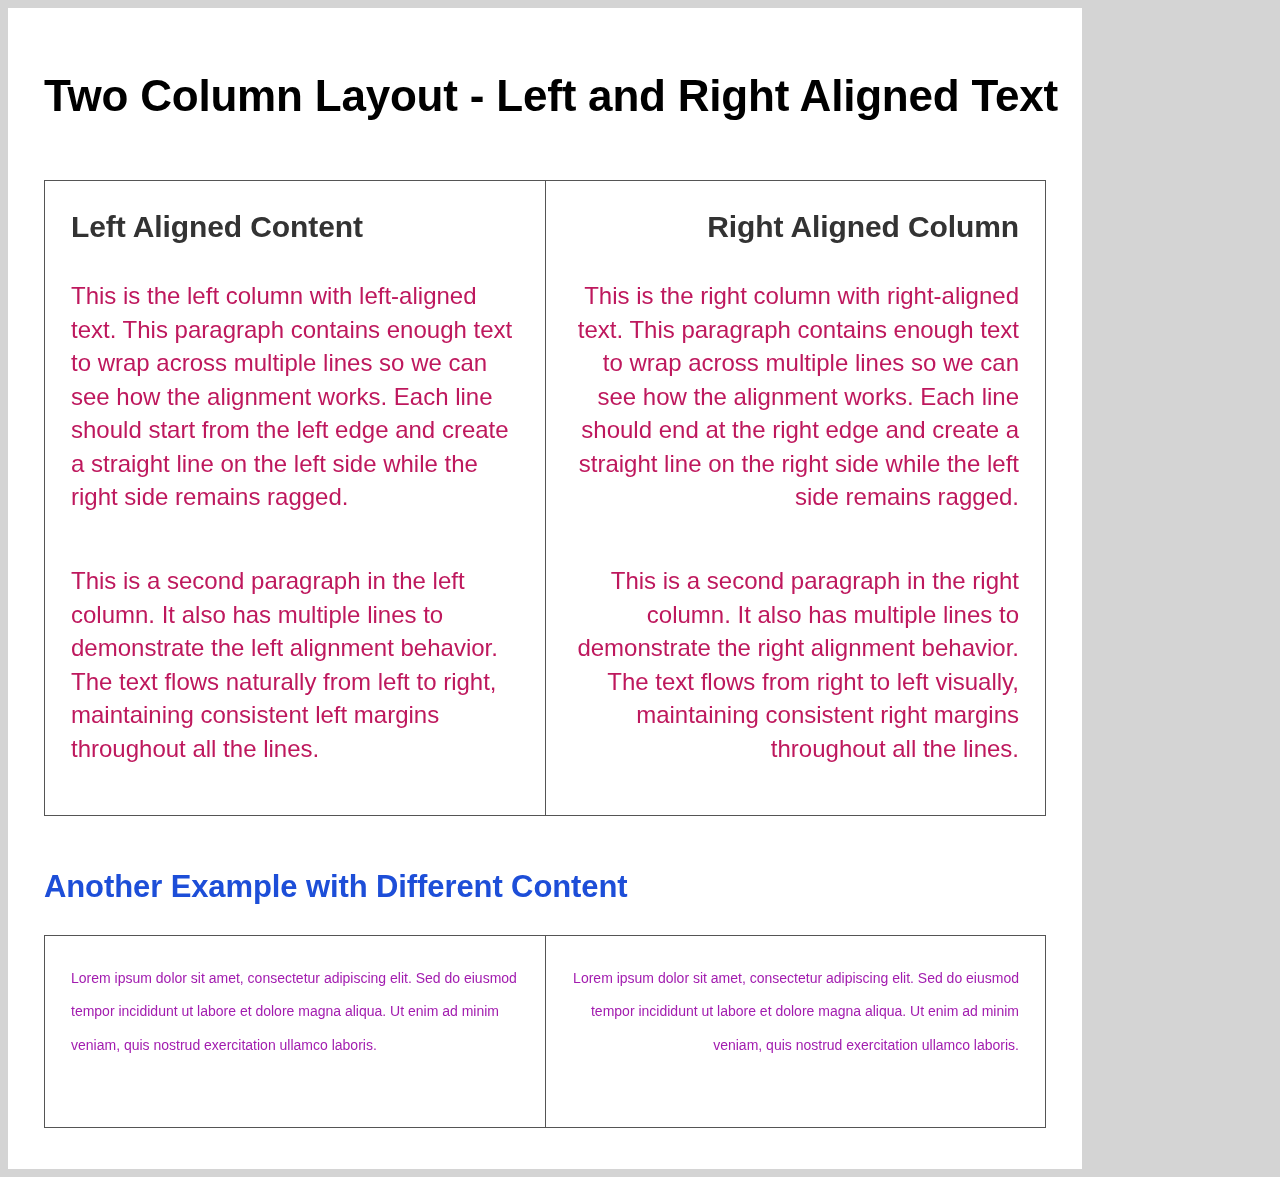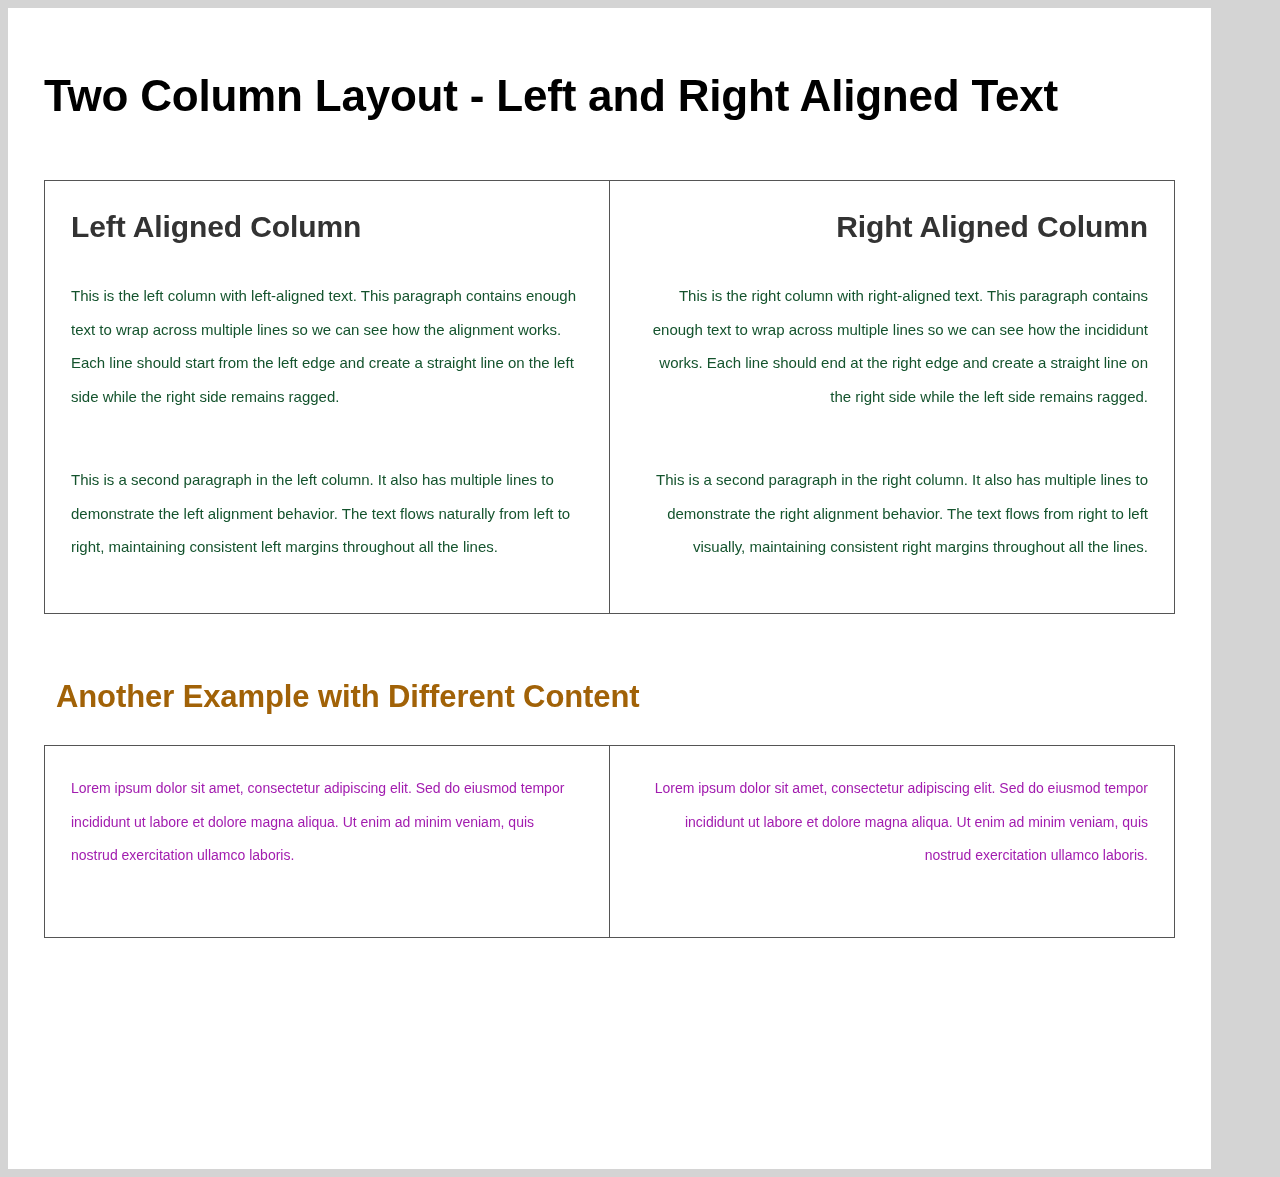--- a/index.html
+++ b/index.html
@@ -12,47 +12,47 @@
     height: 1177px;
     background: #d4d4d4;
     font-family: "Liberation Sans", sans-serif;
     overflow: hidden;
   }
 
   .page {
     position: absolute;
     left: 8px;
     top: 8px;
-    width: 1203px;
+    width: 1074px;
     height: 1161px;
     background: #ffffff;
     box-sizing: border-box;
     padding: 0 36px;
     overflow: hidden;
   }
 
   .page-title {
     margin: 0;
     padding-top: 62px;
     font-size: 44px;
     font-weight: bold;
     line-height: 1.18;
     color: #000000;
     letter-spacing: -0.2px;
     white-space: nowrap;
   }
 
   .section-heading {
-    margin: 12px;
+    margin: 0;
     padding-top: 52px;
     padding-bottom: 10px;
     font-size: 31px;
     font-weight: bold;
     line-height: 1.2;
-    color: #a16207;
+    color: #1d4ed8;
     letter-spacing: -0.1px;
   }
 
   table.layout-table {
     width: 100%;
     border-collapse: collapse;
     table-layout: fixed;
     border: 1px solid #555555;
   }
 
@@ -85,23 +85,23 @@
     margin: 0 0 34px 0;
     font-size: 30px;
     font-weight: bold;
     line-height: 1.2;
     color: #333333;
     letter-spacing: -0.1px;
   }
 
   .body-paragraph {
     margin: 0 0 50px 0;
-    font-size: 15px;
+    font-size: 24px;
     line-height: 33.6px;
-    color: #14532d;
+    color: #be185d;
   }
 
   .body-paragraph.final {
     margin-bottom: 12px;
   }
 
   .lorem-paragraph {
     margin: 0;
     font-size: 14px;
     line-height: 33.6px;
@@ -122,27 +122,27 @@
 <body>
 
 <div class="page">
 
   <h1 class="page-title">Two Column Layout - Left and Right Aligned Text</h1>
 
   <table class="layout-table primary-table">
     <tbody>
       <tr>
         <td class="cell-left">
-          <h2 class="column-heading">Left Aligned Column</h2>
+          <h2 class="column-heading">Left Aligned Content</h2>
           <p class="body-paragraph">This is the left column with left-aligned text. This paragraph contains enough text to wrap across multiple lines so we can see how the alignment works. Each line should start from the left edge and create a straight line on the left side while the right side remains ragged.</p>
           <p class="body-paragraph final">This is a second paragraph in the left column. It also has multiple lines to demonstrate the left alignment behavior. The text flows naturally from left to right, maintaining consistent left margins throughout all the lines.</p>
         </td>
         <td class="cell-right">
           <h2 class="column-heading">Right Aligned Column</h2>
-          <p class="body-paragraph">This is the right column with right-aligned text. This paragraph contains enough text to wrap across multiple lines so we can see how the incididunt works. Each line should end at the right edge and create a straight line on the right side while the left side remains ragged.</p>
+          <p class="body-paragraph">This is the right column with right-aligned text. This paragraph contains enough text to wrap across multiple lines so we can see how the alignment works. Each line should end at the right edge and create a straight line on the right side while the left side remains ragged.</p>
           <p class="body-paragraph final">This is a second paragraph in the right column. It also has multiple lines to demonstrate the right alignment behavior. The text flows from right to left visually, maintaining consistent right margins throughout all the lines.</p>
         </td>
       </tr>
     </tbody>
   </table>
 
   <h2 class="section-heading">Another Example with Different Content</h2>
 
   <table class="layout-table secondary-table">
     <tbody>

